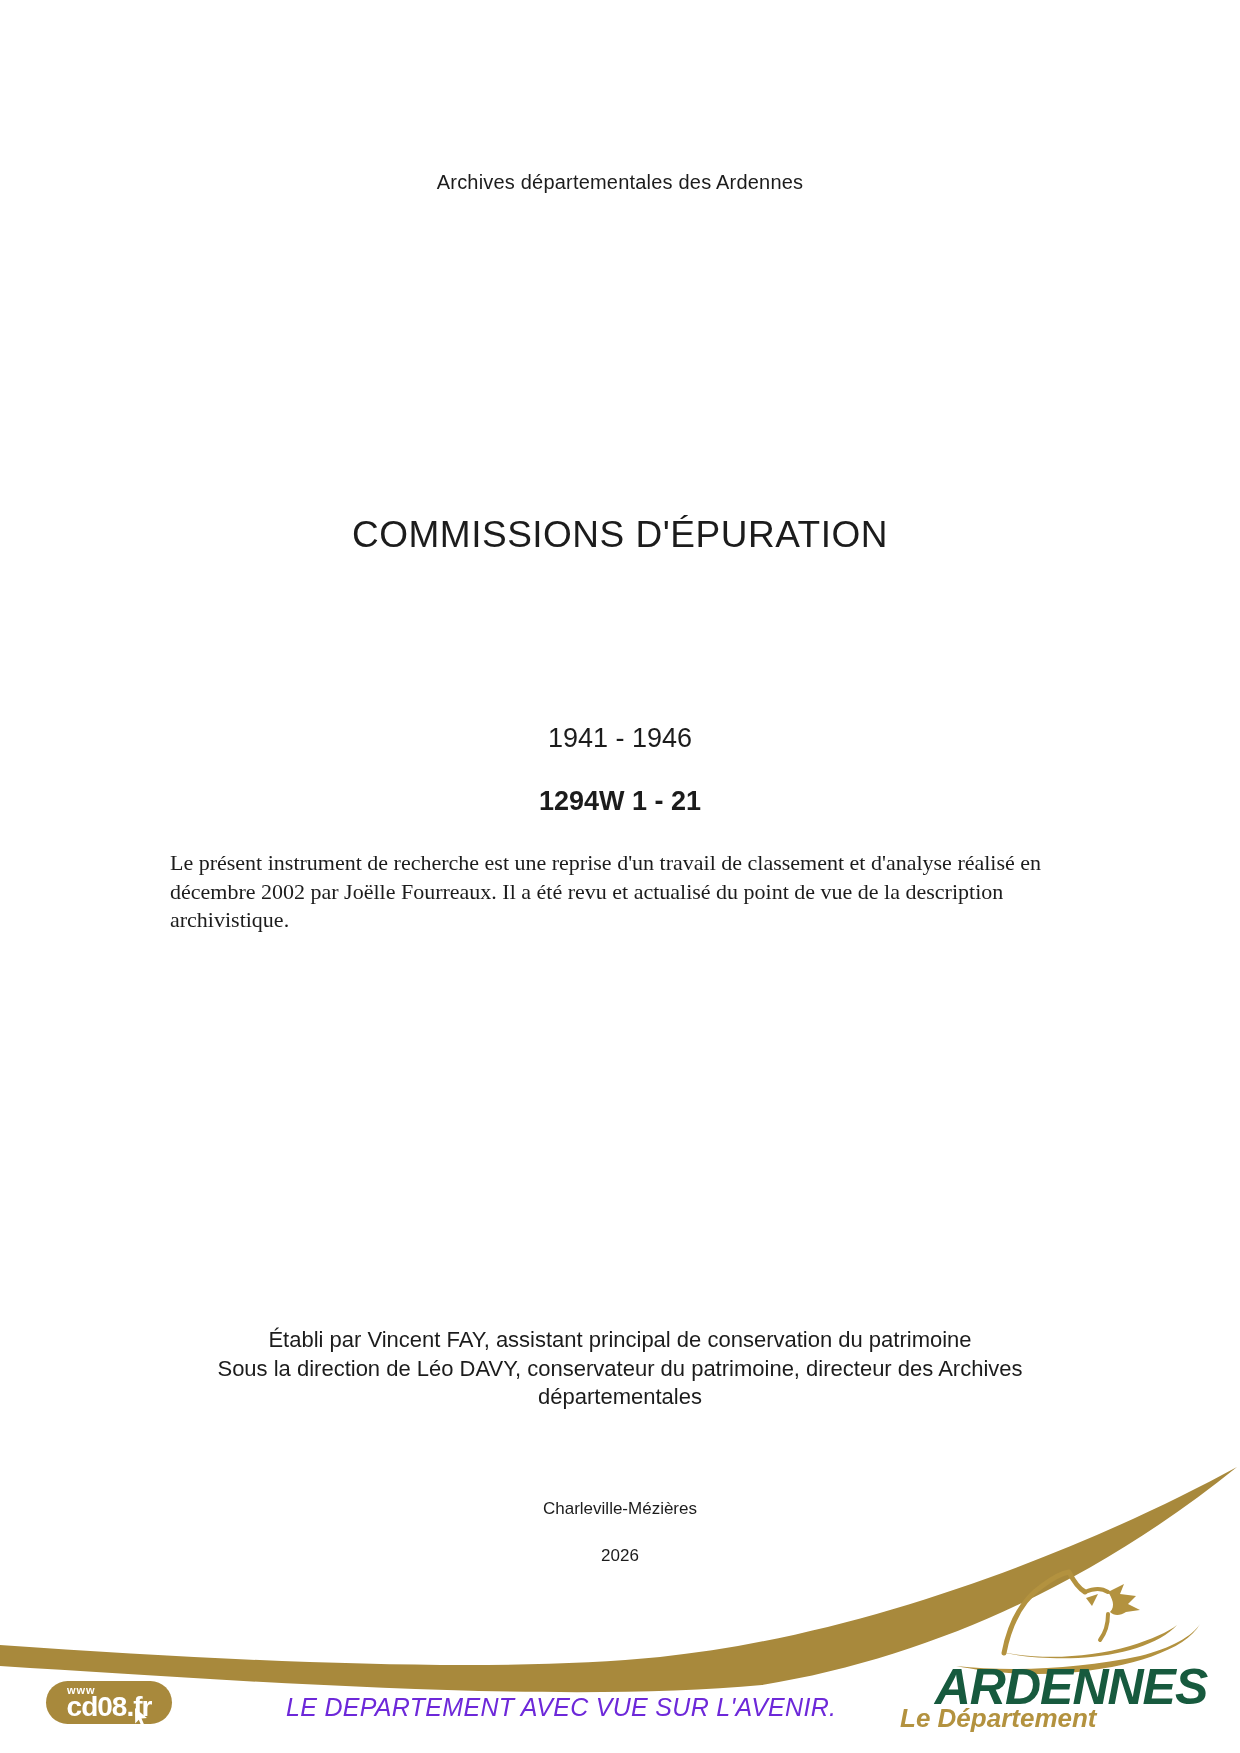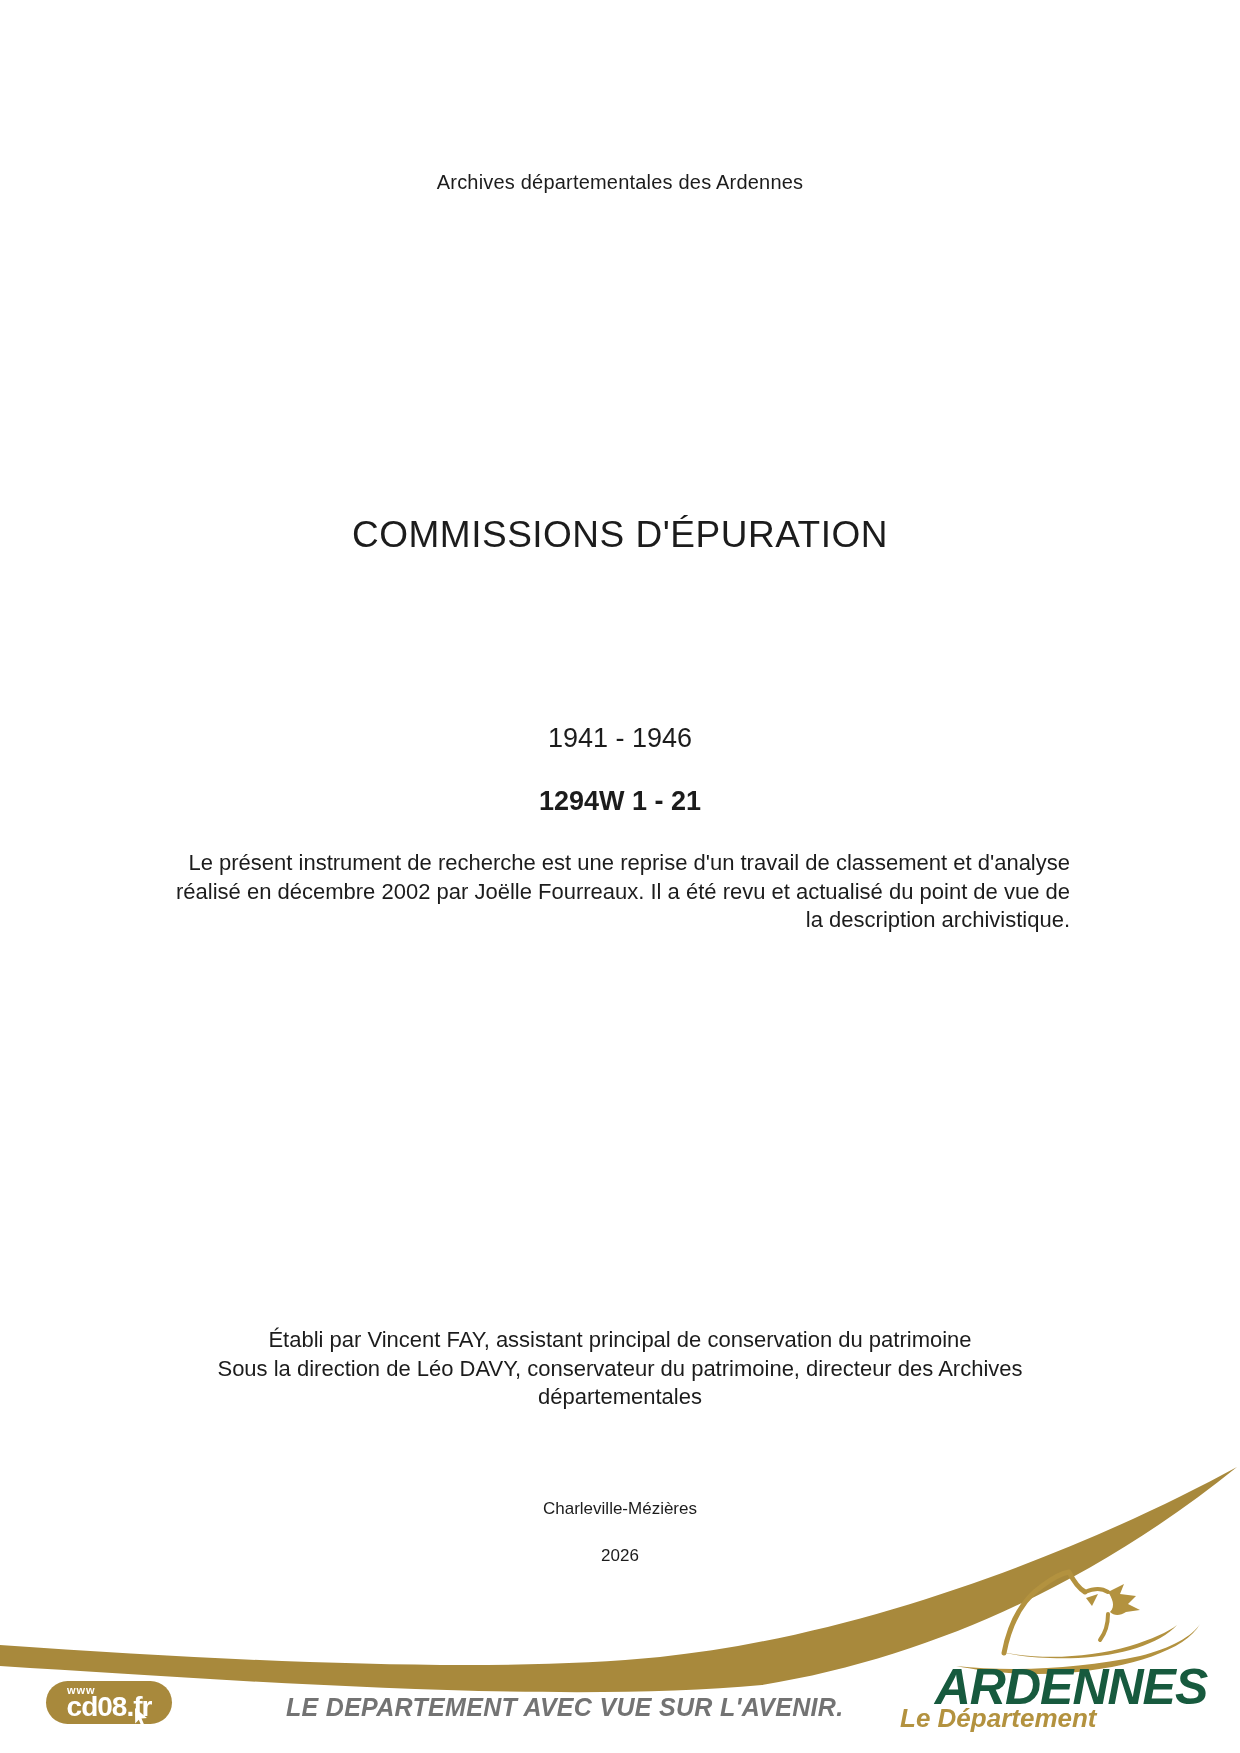--- a/index.html
+++ b/index.html
@@ -16,21 +16,21 @@
     position:absolute; left:0; right:0;
     text-align:center;
   }
   .institution { top:171px; font-size:20px; letter-spacing:0.2px; }
   .doc-title   { top:514px; font-size:37px; font-weight:400; letter-spacing:0.5px; }
   .date-range  { top:723px; font-size:27px; }
   .reference   { top:786px; font-size:27px;font-weight:bold; }
   .description {
     top:849px; left:50%; transform:translateX(-50%);
     width:900px; font-size:22px; line-height:28.5px;
-    position:absolute; text-align:right;
+    position:absolute; text-align:left;font-family:Liberation Serif, serif;
   }
   .credits {
     top:1282px; left:50%; transform:translateX(-50%);
     width:890px; font-size:22px; line-height:28.5px;
     position:absolute; text-align:center;margin-top:44px;
   }
   .place { top:1499px; font-size:17px; }
   .year  { top:1546px; font-size:17px; }
 
   .footer-svg { position:absolute; left:0; top:0; width:1240px; height:1753px; pointer-events:none; }
@@ -46,22 +46,22 @@
     font-size:11px; font-weight:700; letter-spacing:1px;
   }
   .cd08-text {
     position:absolute; left:0; right:0; top:10px;
     text-align:center; font-size:28px; font-weight:700; letter-spacing:-1px;
   }
   .cd08-cursor { position:absolute; left:88px; top:27px; }
 
   .slogan {
     position:absolute; left:286px; top:1693px;
-    font-size:25px; font-weight:700; font-style:italic;
-    color:#737373; letter-spacing:0.3px; white-space:nowrap;
+    font-size:25px; font-weight:400; font-style:italic;
+    color:#6d28d9; letter-spacing:0.3px; white-space:nowrap;
   }
   .brand-name {
     position:absolute; left:915px; top:1658px; width:312px;
     text-align:center;
     font-size:50px; font-weight:700; font-style:italic;
     letter-spacing:-1px; color:#175a3e; white-space:nowrap;
   }
   .brand-sub {
     position:absolute; left:900px; top:1703px; width:310px;
     font-size:26px; font-weight:700; font-style:italic;

